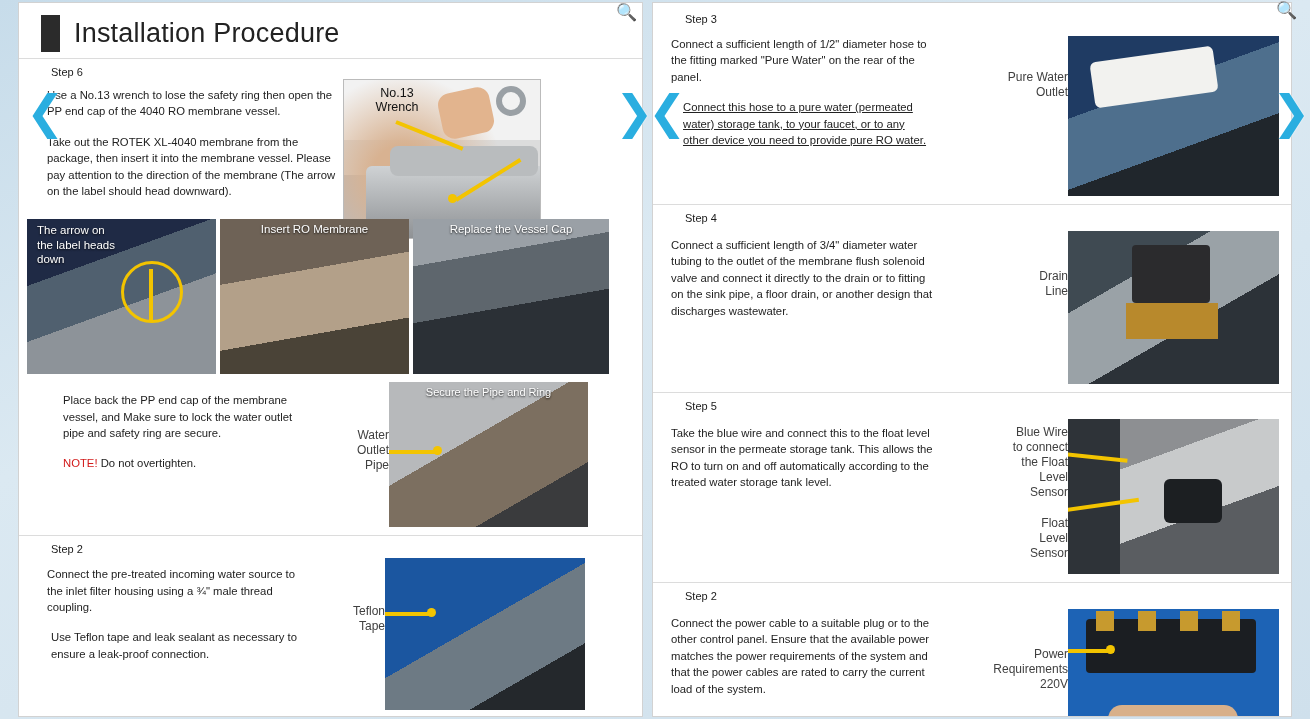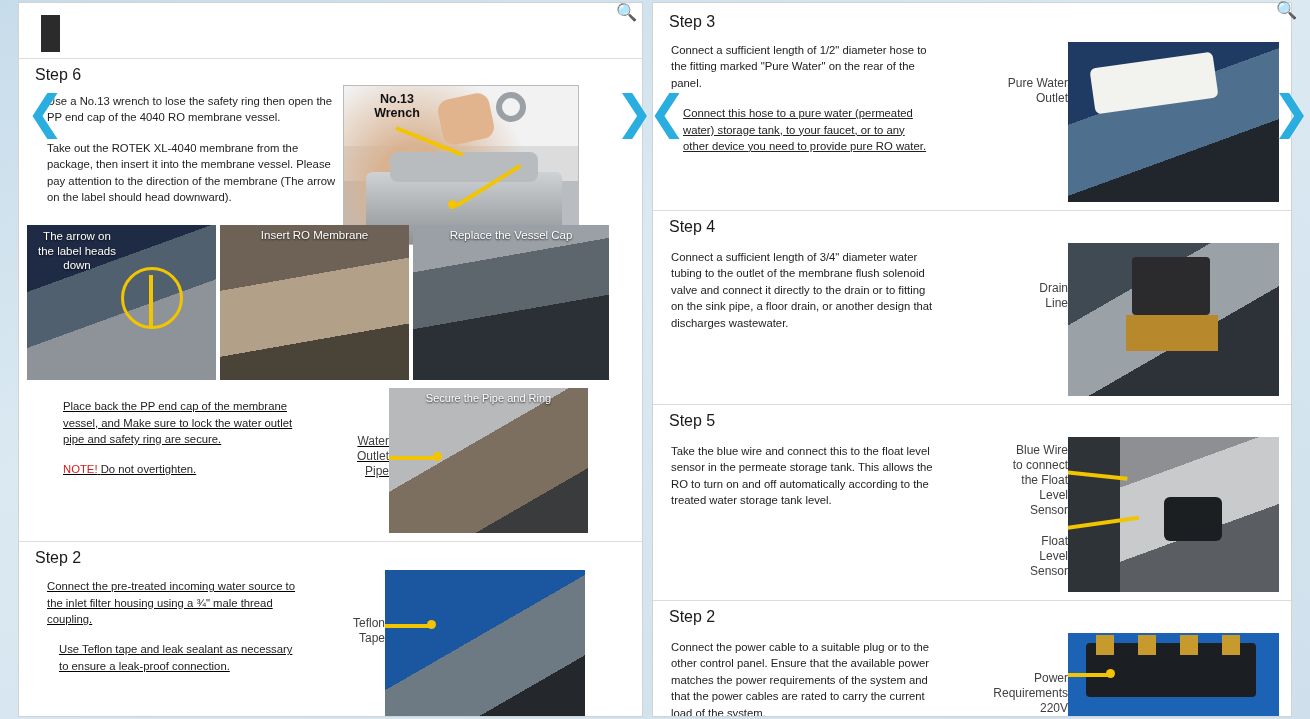--- a/index.html
+++ b/index.html
@@ -34,35 +34,35 @@
   .title-bar {
     width: 19px; height: 37px; background: #2b2b2b; margin-right: 14px;
   }
   .page-title {
     font-size: 27px; color: #222; font-weight: 400; letter-spacing: .2px;
   }
 
   
   .step-sep { border-top: 1px solid #dcdcdc; }
   .step-label {
-    font-size: 16px; color: #1a1a1a; padding: 7px 0 3px 16px;
+    font-size: 11px; color: #1a1a1a; padding: 7px 0 3px 32px;
     font-weight: 400;
   }
   .step-body { font-size: 11.3px; color: #222; line-height: 1.45; }
 
   .two-col { display: flex; }
 
   
   .photo { position: relative; overflow: hidden; background: #222; }
   .ph-caption {
     position: absolute; left: 0; right: 0; top: 4px;
     text-align: center; color: #fff; font-size: 11.5px;
     text-shadow: 0 1px 2px rgba(0,0,0,.8);
   }
-  .cap-left { text-align: center; padding-left: 10px; }
+  .cap-left { text-align: left; padding-left: 10px; }
 
   .callout {
     font-size: 12px; color: #404040; text-align: right; line-height: 1.25;
   }
   .arrow-y {
     position: absolute; background: #f3c400; height: 4px; transform-origin: left center;
   }
   .dot-y {
     position: absolute; width: 9px; height: 9px; border-radius: 50%;
     background: #f3c400;
@@ -117,33 +117,34 @@
 </style>
 </head>
 <body>
 
 <div id="page">
 
   <div class="panel panel-left">
 
     <div class="page-title-row">
       <div class="title-bar"></div>
+      <div class="page-title">Installation Procedure</div>
     </div>
 
     <div class="step-sep"></div>
     <div class="step-label">Step 6</div>
 
     <div class="two-col">
       <div class="lcol-text">
         <p class="step-body" style="margin:4px 0 14px 0;">Use a No.13 wrench to lose the safety ring then open the PP end cap of the 4040 RO membrane vessel.</p>
         <p class="step-body" style="margin:0 0 6px 0;">Take out the ROTEK XL-4040 membrane from the package, then insert it into the membrane vessel. Please pay attention to the direction of the membrane (The arrow on the label should head downward).</p>
       </div>
 
       <div class="lcol-img" style="position:relative;">
-        <div class="imgbox p1" style="position:absolute; left:-16px; top:-2px; width:236px; height:160px; background-color:#eee;font-weight:bold;">
+        <div class="imgbox p1" style="position:absolute; left:-16px; top:-2px; width:198px; height:160px; background-color:#eee;">
 
           <div style="position:absolute; left:22px; top:86px; width:196px; height:74px; background:linear-gradient(180deg,#cfd2d4,#8d9093); border-radius:6px 6px 0 0;"></div>
           <div style="position:absolute; left:46px; top:66px; width:148px; height:30px; background:#b9bcbe; border-radius:8px;"></div>
           <div style="position:absolute; left:96px; top:10px; width:52px; height:46px; background:#e2b48e; border-radius:12px; transform:rotate(-12deg);"></div>
           <div style="position:absolute; left:152px; top:6px; width:30px; height:30px; border:6px solid #9aa0a5; border-radius:50%;"></div>
           <div class="arrow-y" style="left:52px; top:40px; width:72px; transform:rotate(22deg);"></div>
           <div class="arrow-y" style="left:112px; top:118px; width:76px; transform:rotate(-32deg);"></div>
           <div class="dot-y" style="left:104px; top:114px;"></div>
 
           <div style="position:absolute; left:22px; top:6px; text-align:center; width:62px;">
@@ -162,21 +163,21 @@
         <div class="arrow-y" style="left:124px; top:48px; width:52px; transform:rotate(90deg);"></div>
       </div>
       <div class="photo p3" style="width:189px; height:155px;">
         <div class="ph-caption">Insert RO Membrane</div>
       </div>
       <div class="photo p6" style="width:196px; height:155px;">
         <div class="ph-caption">Replace the Vessel Cap</div>
       </div>
     </div>
 
-    <div class="two-col" style="margin-top:8px;text-decoration:underline;">
+    <div class="two-col" style="margin-top:8px;">
       <div style="width:300px; padding:10px 10px 8px 44px;">
         <p class="step-body" style="margin:0 0 14px 0;">Place back the PP end cap of the membrane vessel, and Make sure to lock the water outlet pipe and safety ring are secure.</p>
         <p class="step-body" style="margin:0;">
           <span class="note">NOTE!</span>
           <span>Do not overtighten.</span>
         </p>
       </div>
       <div class="callout" style="width:70px; padding-top:46px;">
         <div>Water</div>
         <div>Outlet</div>
@@ -186,23 +187,23 @@
         <div class="ph-caption" style="font-size:11px;">Secure the Pipe and Ring</div>
         <div class="arrow-y" style="left:-44px; top:68px; width:92px;"></div>
         <div class="dot-y" style="left:44px; top:64px;"></div>
       </div>
     </div>
 
     <div class="step-sep" style="margin-top:8px;"></div>
     <div class="step-label">Step 2</div>
 
     <div class="two-col">
-      <div style="width:300px; padding:4px 10px 8px 28px;text-decoration:underline;">
+      <div style="width:300px; padding:4px 10px 8px 28px;">
         <p class="step-body" style="margin:4px 0 14px 0;">Connect the pre-treated incoming water source to the inlet filter housing using a ¾" male thread coupling.</p>
-        <p class="step-body" style="margin:12px;">Use Teflon tape and leak sealant as necessary to ensure a leak-proof connection.</p>
+        <p class="step-body" style="margin:4px;">Use Teflon tape and leak sealant as necessary to ensure a leak-proof connection.</p>
       </div>
       <div class="callout" style="width:66px; padding-top:46px;">
         <div>Teflon</div>
         <div>Tape</div>
       </div>
       <div class="photo p10" style="width:200px; height:152px; position:relative;">
         <div class="arrow-y" style="left:-42px; top:54px; width:88px;"></div>
         <div class="dot-y" style="left:42px; top:50px;"></div>
       </div>
     </div>

